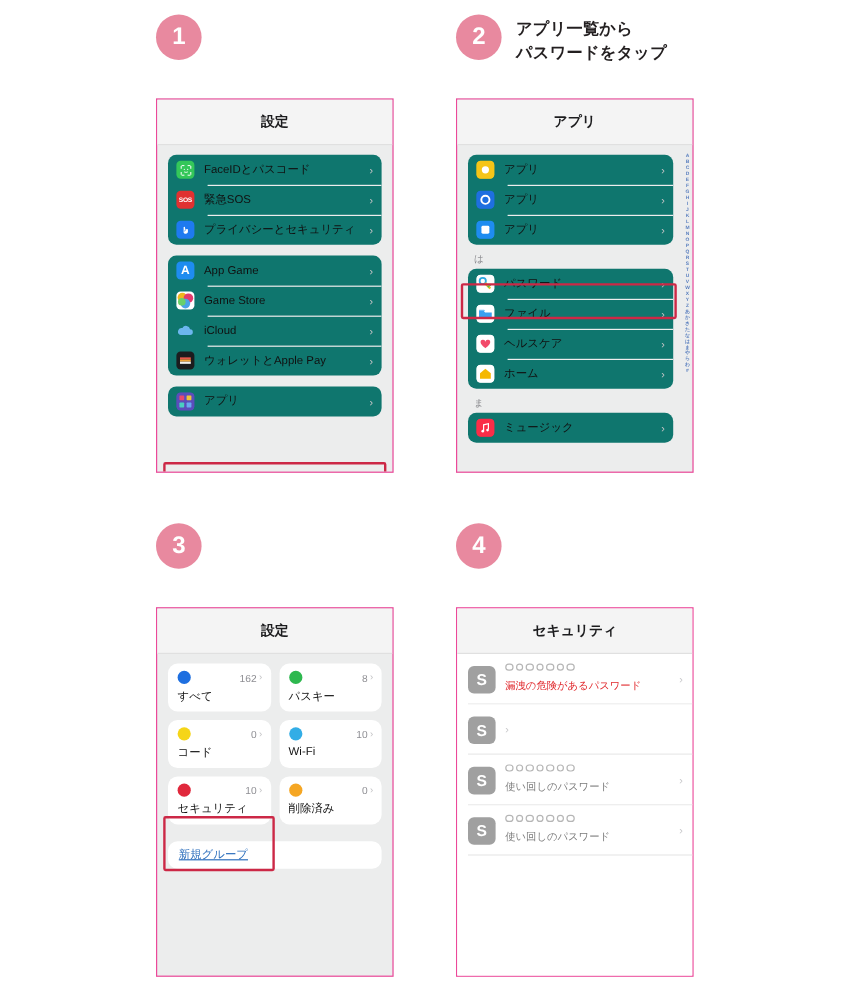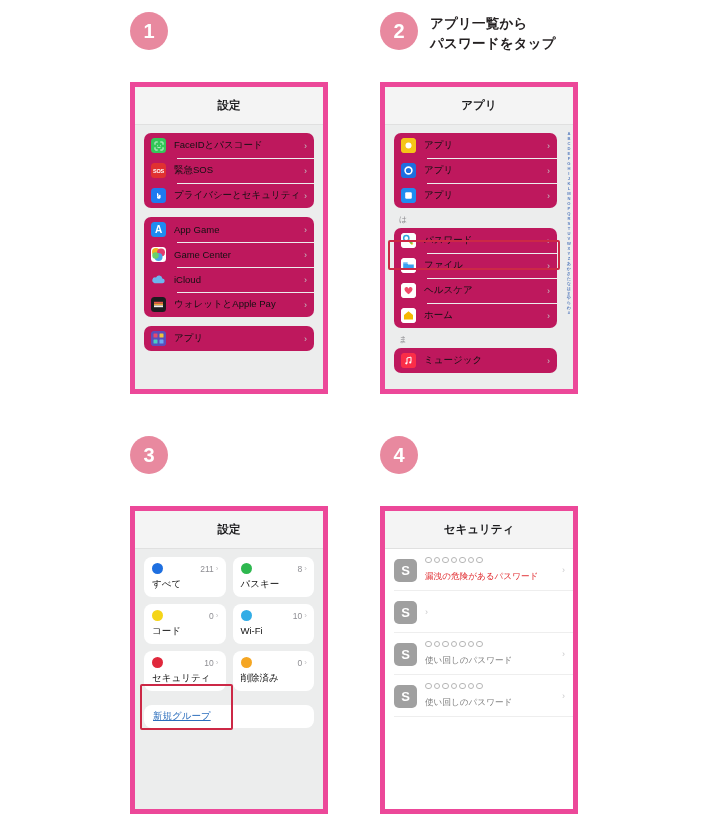--- a/index.html
+++ b/index.html
@@ -32,39 +32,39 @@
     flex: 0 0 38px; line-height: 1;
   }
   .step-title {
     font-size: 13.5px; font-weight: 700; color: #231f20;
     line-height: 1.45; padding-top: 2px; letter-spacing: .2px;
   }
 
   
   .phone {
     width: 198px; background: #eceded;
-    border: 5px solid #ec4899;
+    border: 1px solid #ec4899;
     overflow: hidden; position: relative;
   }
   .phone.p1 { height: 312px; }
   .phone.p2 { height: 312px; }
   .phone.p3 { height: 308px; }
   .phone.p4 { height: 308px; }
 
   .nav-bar {
     height: 38px; background: #f4f4f4;
     border-bottom: 1px solid #e0e0e0;
     display: flex; align-items: center; justify-content: center;
   }
   .nav-title { font-size: 11.5px; font-weight: 700; color: #1c1c1e; }
 
   .scroll-body { padding: 8px 9px 0 9px; position: relative; }
 
   .card {
-    background: #be185d; border-radius: 7px; overflow: hidden;
+    background: #0f766e; border-radius: 7px; overflow: hidden;
   }
   .row {
     display: flex; align-items: center;
     height: 25px; padding: 0 7px 0 7px;
     position: relative;
   }
   .row + .row::before {
     content: ""; position: absolute; left: 33px; right: 0; top: 0;
     height: 1px; background: #ededed;
   }
@@ -217,21 +217,21 @@
           </div>
           <div class="row">
             <span class="row-icon" style="background:#ffffff;border:0;position:relative">
               <svg class="icon-svg" width="15" height="15" viewBox="0 0 15 15">
                   <circle cx="5" cy="5" r="4" fill="#f0b51e"></circle>
                   <circle cx="10" cy="5.5" r="4" fill="#e33b6d"></circle>
                   <circle cx="7.5" cy="10" r="4" fill="#4aa3e8"></circle>
                   <circle cx="4.5" cy="8.5" r="3.2" fill="#6ad06a"></circle>
                 </svg>
             </span>
-            <span class="row-label">Game Center</span>
+            <span class="row-label">Game Store</span>
             <span class="chev">›</span>
           </div>
           <div class="row">
             <span class="row-icon" style="background:transparent">
               <svg class="icon-svg" width="15" height="11" viewBox="0 0 15 11">
                   <path d="M3.6 9.2h7.6a2.4 2.4 0 0 0 .2-4.8 3.4 3.4 0 0 0-6.4-1A2.6 2.6 0 0 0 3.6 9.2z" fill="#6cb6ee"></path>
                 </svg>
             </span>
             <span class="row-label">iCloud</span>
             <span class="chev">›</span>
@@ -438,21 +438,21 @@
         <div class="nav-title">設定</div>
       </div>
       <div class="scroll-body">
 
 
         <div class="tiles">
           <div class="tile">
             <div class="tile-top">
               <span class="dot" style="background:#1e6fe0"></span>
               <span class="tile-count">
-                  <span>211</span>
+                  <span>162</span>
                   <span class="chev">›</span>
                 </span>
             </div>
             <div class="tile-label">すべて</div>
           </div>
           <div class="tile">
             <div class="tile-top">
               <span class="dot" style="background:#2eb84f"></span>
               <span class="tile-count">
                   <span>8</span>

